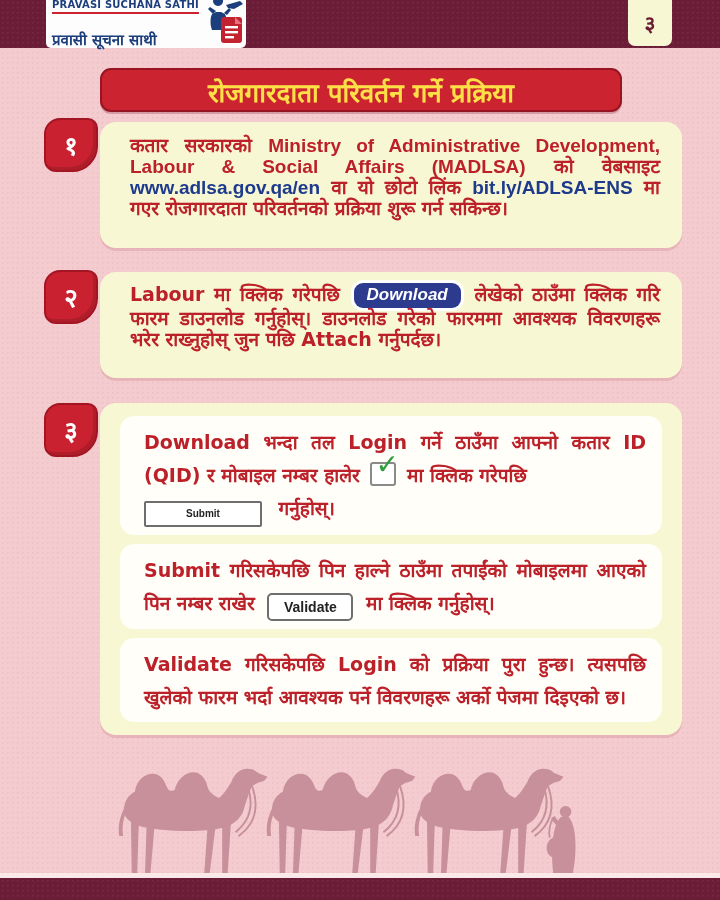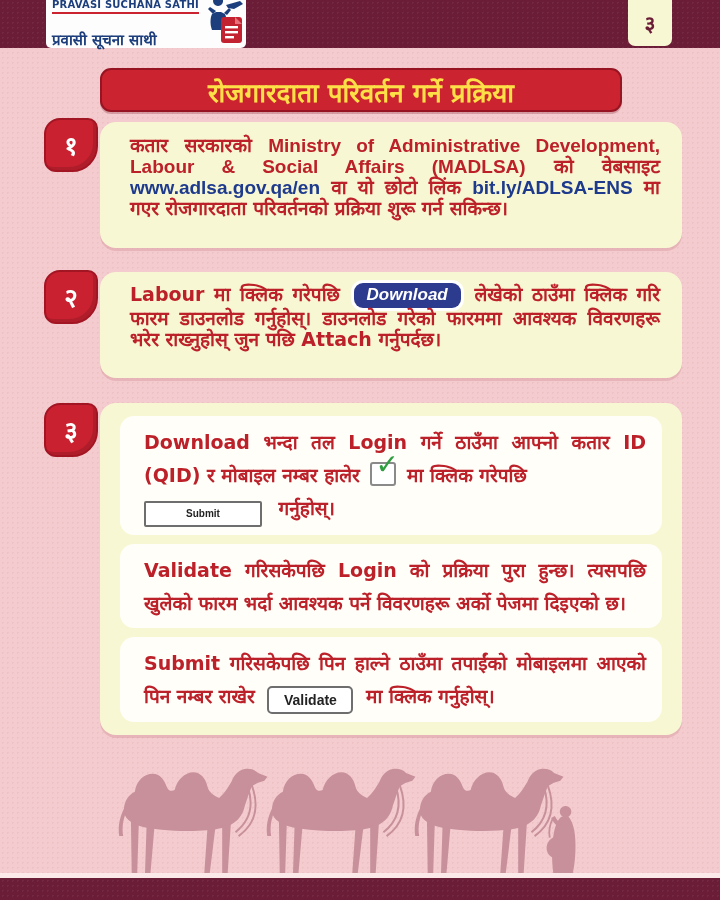--- a/index.html
+++ b/index.html
@@ -122,22 +122,22 @@
   </div>
   <div class="cream-box box2">
     <p class="step-text"><span>Labour मा क्लिक गरेपछि </span><span class="download-pill">Download</span><span> लेखेको ठाउँमा क्लिक गरि फारम डाउनलोड गर्नुहोस्। डाउनलोड गरेको फारममा आवश्यक विवरणहरू भरेर राख्नुहोस् जुन पछि Attach गर्नुपर्दछ।</span></p>
   </div>
 
   <div class="badge badge3">
     <span>३</span>
   </div>
   <div class="cream-box box3">
     <div class="white-box"><span>Download भन्दा तल Login गर्ने ठाउँमा आफ्नो कतार ID (QID) र मोबाइल नम्बर हालेर </span><span class="checkbox"><span class="check">✓</span></span><span> मा क्लिक गरेपछि </span><br><span class="btn-plain submit-btn">Submit</span><span> गर्नुहोस्।</span></div>
+    <div class="white-box"><span>Submit गरिसकेपछि पिन हाल्ने ठाउँमा तपाईंको मोबाइलमा आएको पिन नम्बर राखेर </span><span class="btn-plain validate-btn">Validate</span><span> मा क्लिक गर्नुहोस्।</span></div>
     <div class="white-box"><span>Validate गरिसकेपछि Login को प्रक्रिया पुरा हुन्छ। त्यसपछि खुलेको फारम भर्दा आवश्यक पर्ने विवरणहरू अर्को पेजमा दिइएको छ।</span></div>
-    <div class="white-box"><span>Submit गरिसकेपछि पिन हाल्ने ठाउँमा तपाईंको मोबाइलमा आएको पिन नम्बर राखेर </span><span class="btn-plain validate-btn">Validate</span><span> मा क्लिक गर्नुहोस्।</span></div>
   </div>
 
   <svg class="caravan" viewBox="0 0 720 138">
     <defs>
       <g id="camel">
         <path class="sil" d="M14 62 C14 50 20 42 28 38 C30 24 40 15 51 15 C60 15 66 23 69 32 C71 37 75 38 79 36 C82 23 92 13 103 13 C112 13 119 21 121 31 C123 39 129 43 136 46 C141 42 147 34 152 25 C155 17 161 10 169 9 C176 8 182 10 186 14 L198 19 L194 24 L185 27 L178 31 C174 40 172 48 169 56 C167 66 162 73 155 78 C150 82 144 84 138 85 C120 90 60 90 34 82 C22 78 14 72 14 62 Z"></path>
         <path class="sil" d="M140 82 L151 80 L147 143 L140 143 Z"></path>
         <path class="sil" d="M121 86 L131 86 L124 143 L117 143 Z"></path>
         <path class="sil" d="M23 75 L33 80 L31 143 L24 143 Z"></path>
         <path class="sil" d="M43 83 L53 85 L48 143 L41 143 Z"></path>

